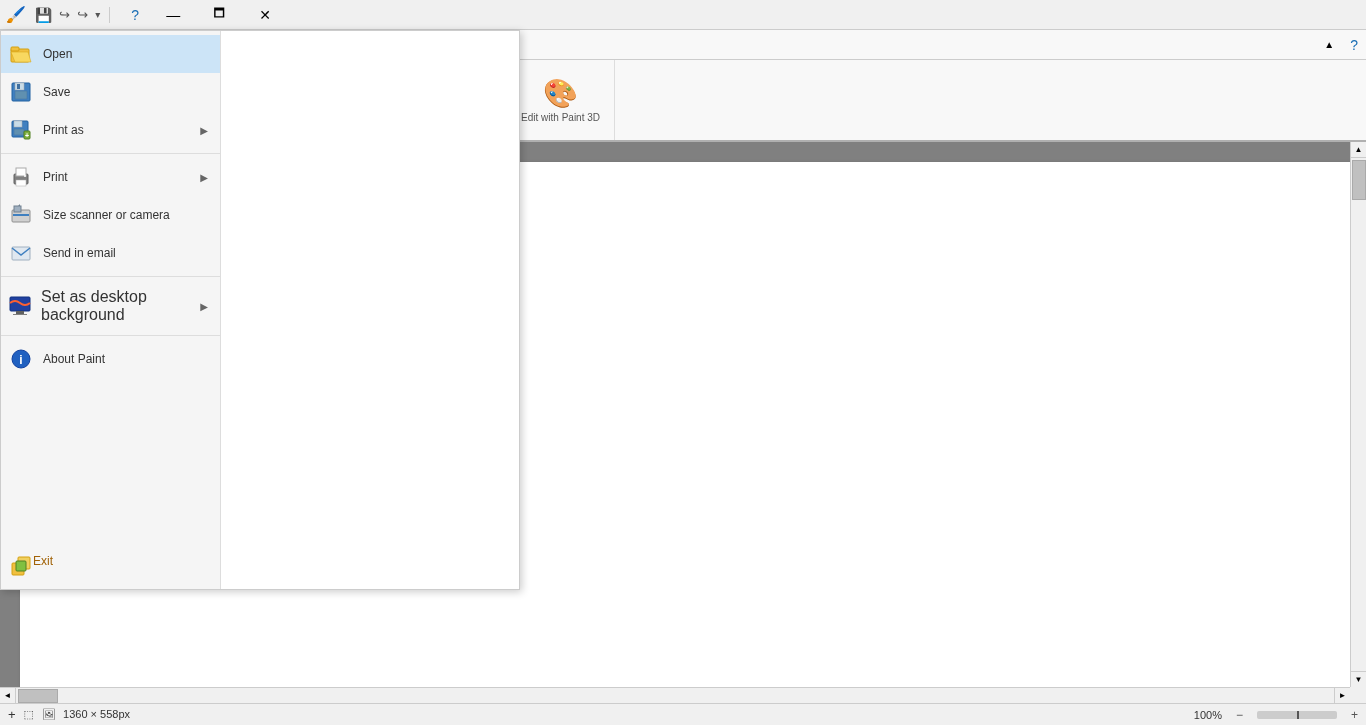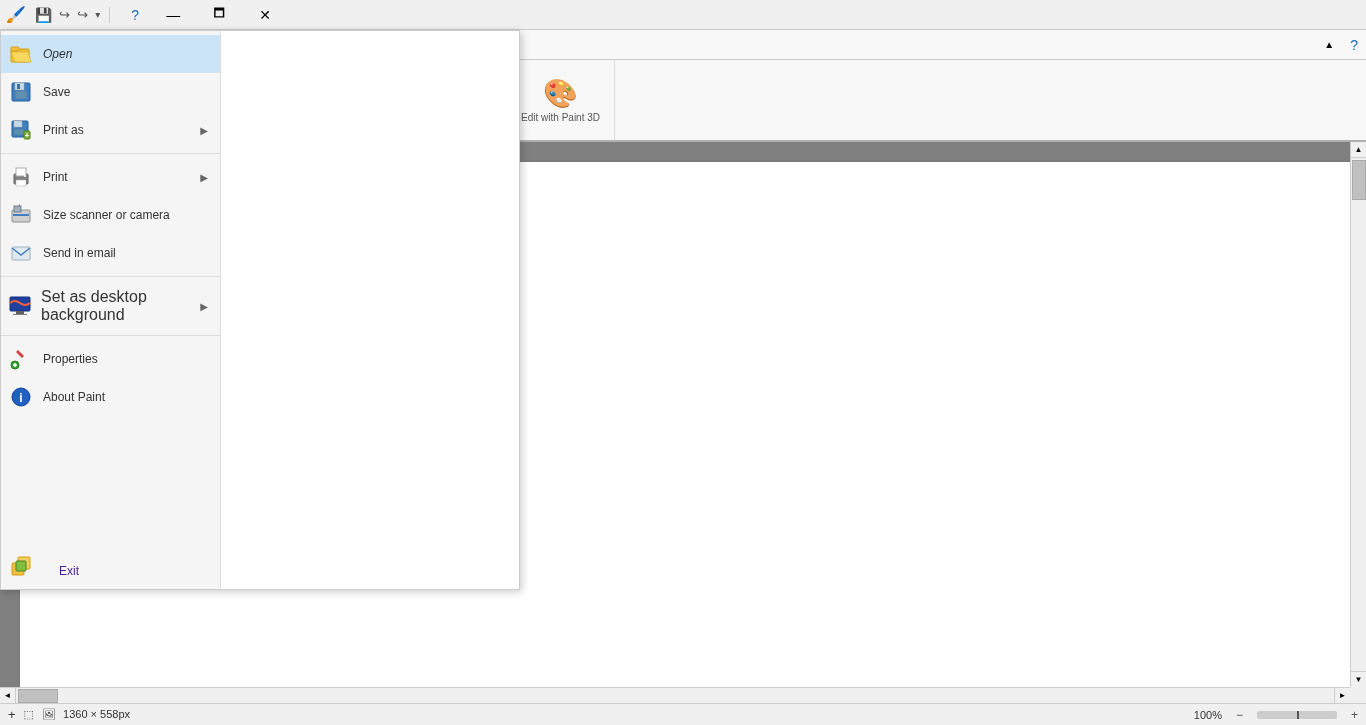--- a/index.html
+++ b/index.html
@@ -196,21 +196,21 @@
 
 
     <div style="display:flex;align-items:center;gap:10px;padding:7px 12px 7px 8px;cursor:pointer;color:#333;background:#cce4f7;">
       <div style="width:24px;height:24px;display:flex;align-items:center;justify-content:center;">
         <svg width="22" height="22" viewBox="0 0 22 22">
           <rect x="1" y="6" width="18" height="13" rx="1" fill="#f0c040" stroke="#d4a010" stroke-width="1"></rect>
           <rect x="1" y="4" width="8" height="4" rx="1" fill="#f0c040" stroke="#d4a010" stroke-width="1"></rect>
           <path d="M1 9 L5 19 L21 19 L18 9 Z" fill="#f8d860" stroke="#d4a010" stroke-width="0.5"></path>
         </svg>
       </div>
-      <span style="font-size:12px;font-style:italic;">Open</span>
+      <span style="font-size:12px;">Open</span>
     </div>
 
     <div style="display:flex;align-items:center;gap:10px;padding:7px 12px 7px 8px;cursor:pointer;color:#333;">
       <div style="width:24px;height:24px;display:flex;align-items:center;justify-content:center;">
         <svg width="22" height="22" viewBox="0 0 22 22">
           <rect x="2" y="2" width="18" height="18" rx="1" fill="#4080c0" stroke="#2060a0" stroke-width="1"></rect>
           <rect x="5" y="2" width="9" height="7" fill="#c8dce8" stroke="#aaa" stroke-width="0.5"></rect>
           <rect x="5" y="10" width="12" height="8" fill="#6090b0" stroke="#4070a0" stroke-width="0.5"></rect>
           <rect x="7" y="3" width="3" height="5" fill="#4070a0"></rect>
         </svg>
@@ -279,44 +279,34 @@
           <rect x="7" y="16" width="8" height="3" fill="#606060"></rect>
           <rect x="4" y="19" width="14" height="1" fill="#808080"></rect>
         </svg>
       </div>
       <span style="font-size:16px;">Set as desktop background</span>
       <span style="margin-left:auto;font-size:10px;color:#666;">▶</span>
     </div>
 
     <div style="height:1px;background:#ddd;margin:4px 0;"></div>
 
-    <div style="display:flex;align-items:center;gap:10px;padding:7px 12px 7px 8px;cursor:pointer;color:#333;">
-      <div style="width:24px;height:24px;display:flex;align-items:center;justify-content:center;">
-        <svg width="22" height="22" viewBox="0 0 22 22">
-          <path d="M6 4 L8 2 L14 8 L12 10 Z" fill="#d04040"></path>
-          <circle cx="5" cy="17" r="4" fill="#30a030" stroke="#208020" stroke-width="1"></circle>
-          <path d="M3 17 L7 17 M5 15 L5 19" stroke="white" stroke-width="1.5"></path>
-        </svg>
-      </div>
-      <span style="font-size:12px;">Properties</span>
-    </div>
 
     <div style="display:flex;align-items:center;gap:10px;padding:7px 12px 7px 8px;cursor:pointer;color:#333;">
       <div style="width:24px;height:24px;display:flex;align-items:center;justify-content:center;">
         <svg width="22" height="22" viewBox="0 0 22 22">
           <circle cx="11" cy="11" r="9" fill="#2060c0" stroke="#1040a0" stroke-width="1"></circle>
           <text x="11" y="16" text-anchor="middle" font-size="12" fill="white" font-weight="bold">i</text>
         </svg>
       </div>
       <span style="font-size:12px;">About Paint</span>
     </div>
 
     <div style="flex:1;"></div>
 
-    <div style="display:flex;align-items:flex-end;gap:26px;padding:7px 12px 7px 8px;cursor:pointer;color:#4c1d95;">
+    <div style="display:flex;align-items:flex-start;gap:0;padding:7px 12px 7px 8px;cursor:pointer;color:#a16207;">
       <div style="width:24px;height:24px;display:flex;align-items:center;justify-content:center;">
         <svg width="22" height="22" viewBox="0 0 22 22">
           <rect x="2" y="8" width="12" height="12" rx="1" fill="#f0c040" stroke="#d4a010" stroke-width="1"></rect>
           <rect x="8" y="2" width="12" height="12" rx="1" fill="#f0d060" stroke="#d4a010" stroke-width="1"></rect>
           <rect x="6" y="6" width="10" height="10" rx="1" fill="#80c040" stroke="#508020" stroke-width="1"></rect>
         </svg>
       </div>
       <span style="font-size:12px;">Exit</span>
     </div>
 

